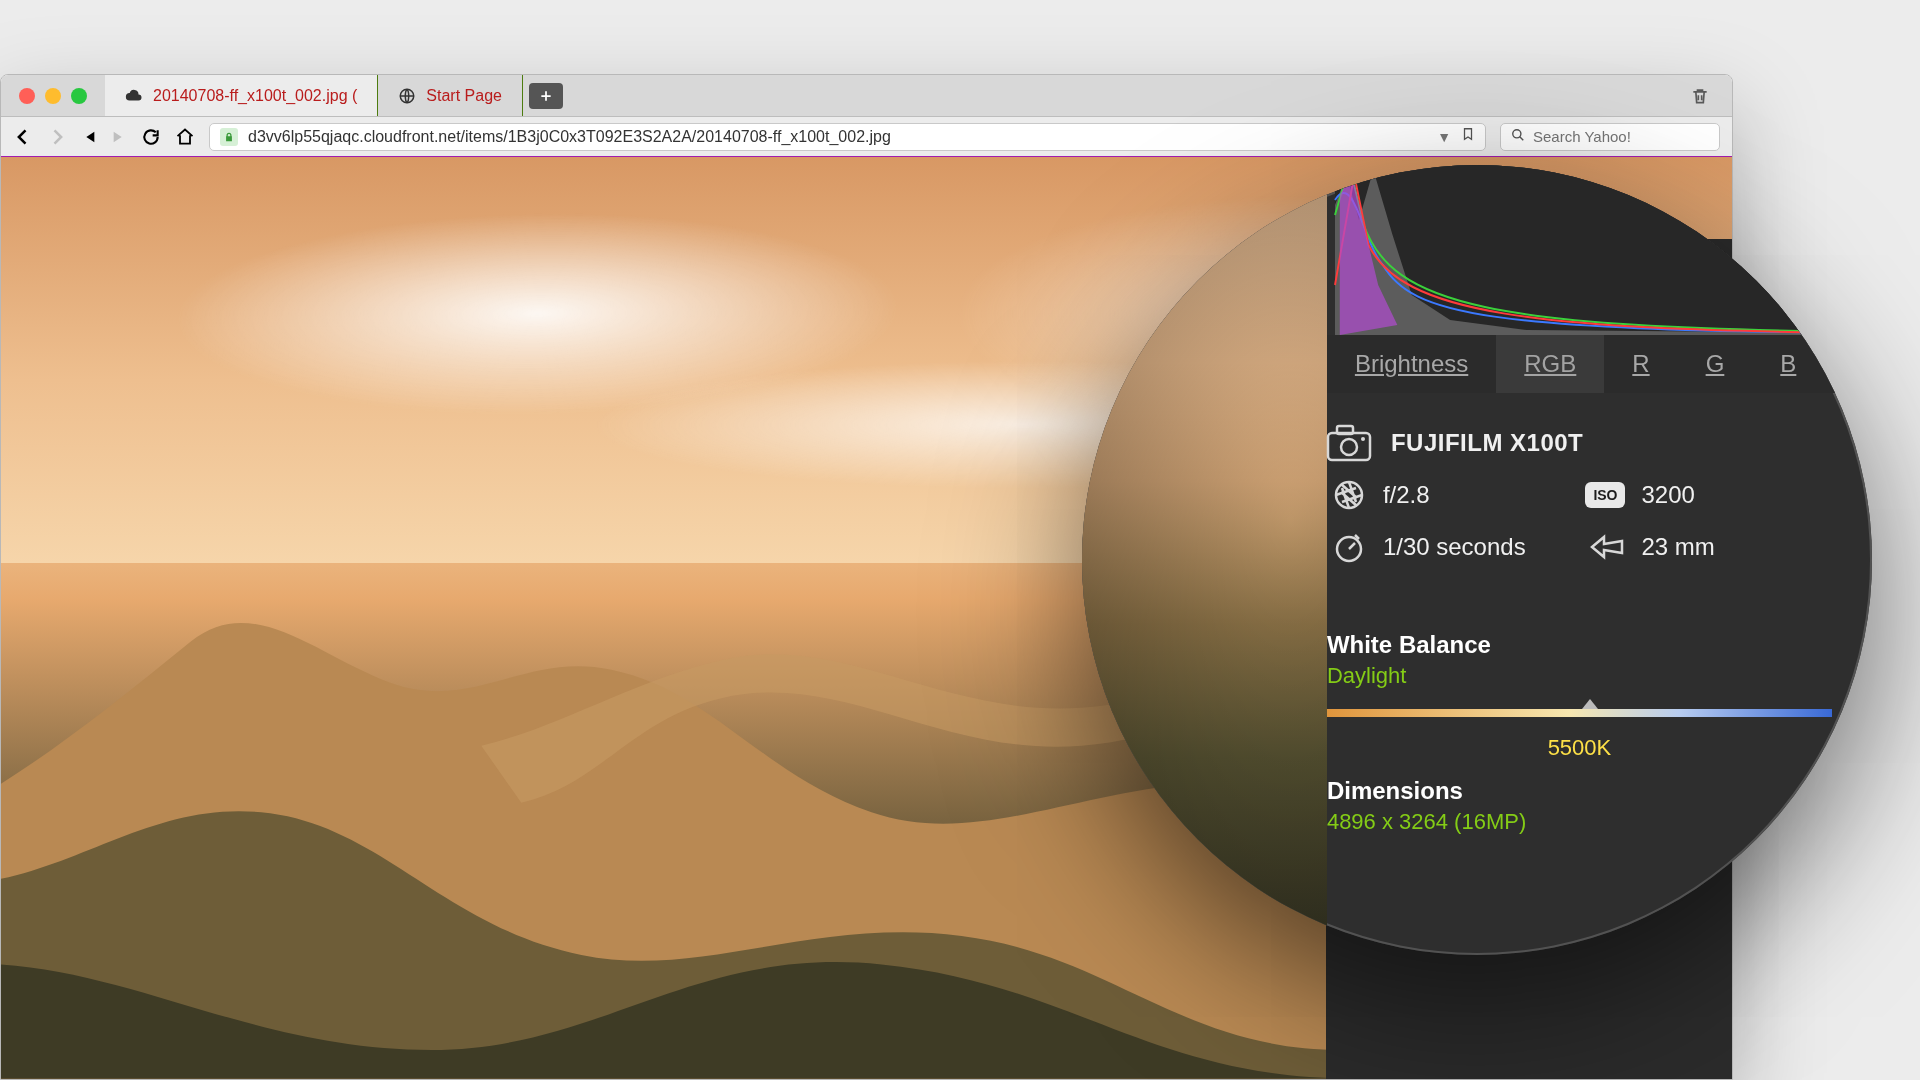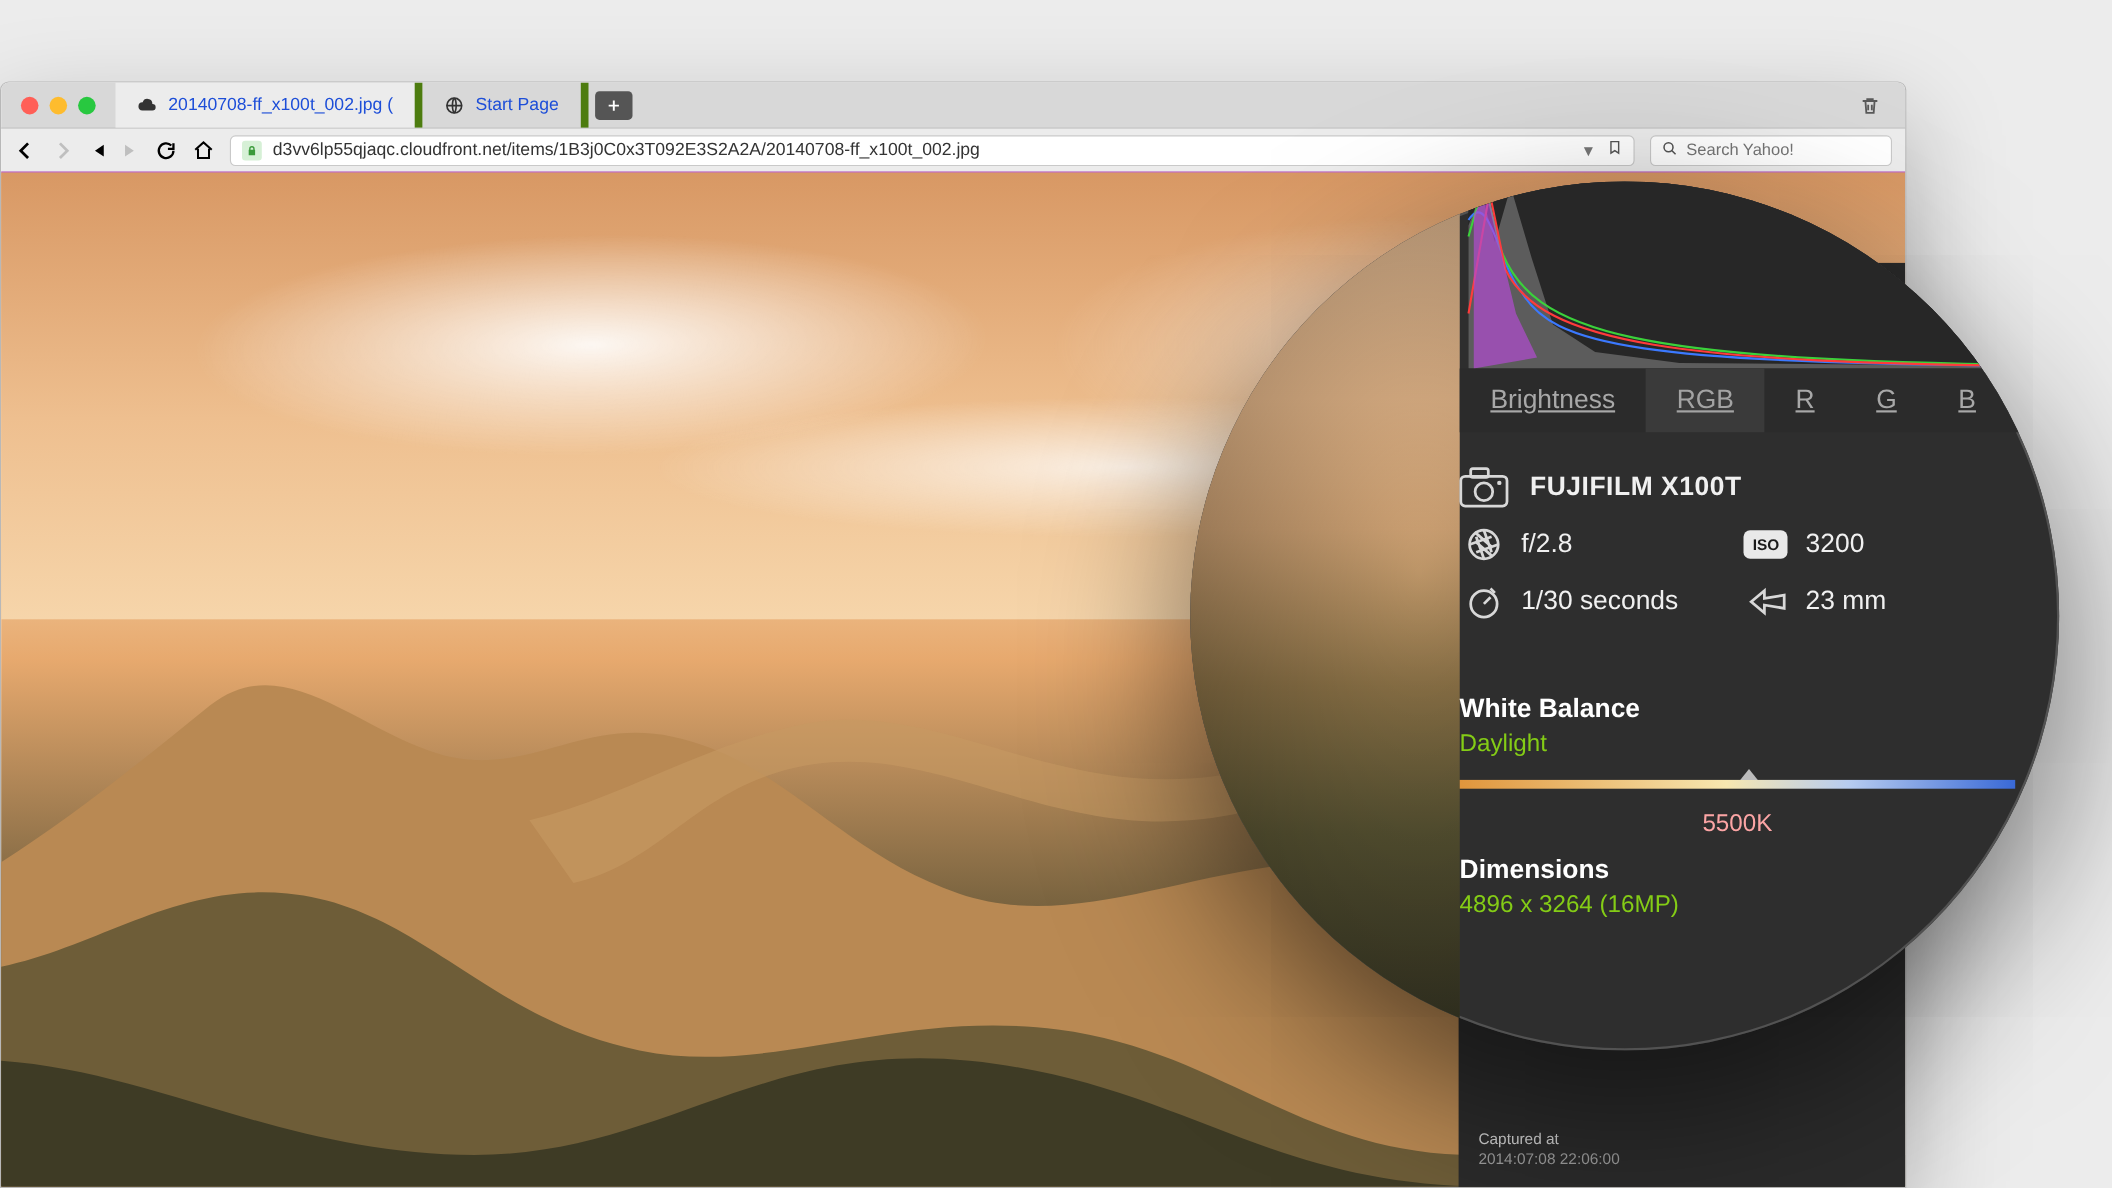--- a/index.html
+++ b/index.html
@@ -8,21 +8,21 @@
 
 .browser {
   position:absolute; left:0; top:74px; width:1733px; height:1006px;
   background:#fff; border:1px solid #b8b8b8; border-radius:8px 8px 0 0;
   box-shadow:0 35px 90px rgba(0,0,0,.25); overflow:hidden;
 }
 .tabbar { height:42px; background:#d8d8d8; display:flex; align-items:stretch; border-bottom:1px solid #bdbdbd; }
 .traffic { display:flex; gap:10px; align-items:center; padding:0 18px; }
 .dot { width:16px; height:16px; border-radius:50%; }
 .dot.r{background:#ff5f57;} .dot.y{background:#febc2e;} .dot.g{background:#28c840;}
-.tab { display:flex; align-items:center; gap:10px; padding:0 20px; font-size:16px; color:#1d4ed8; border-right:7px solid #4d7c0f; cursor:pointer; }
+.tab { display:flex; align-items:center; gap:10px; padding:0 20px; font-size:16px; color:#b91c1c; border-right:1px solid #4d7c0f; cursor:pointer; }
 .tab.active { background:#ececec; }
 .favicon{ width:18px; height:18px; border-radius:50%; display:flex; align-items:center; justify-content:center; }
 .newtab { width:34px; display:flex; align-items:center; justify-content:center; margin-left:6px; background:#555; border-radius:4px; height:26px; align-self:center; color:#fff; cursor:pointer;}
 .spacer{flex:1;}
 .trash{ padding:0 22px; display:flex; align-items:center; color:#5a5a5a; cursor:pointer;}
 .toolbar{ height:40px; background:#ececec; display:flex; align-items:center; gap:14px; padding:0 12px; border-bottom:1px solid #a21caf;}
 .tbtn{ color:#2b2b2b; display:flex; align-items:center; justify-content:center; cursor:pointer; font-size:22px;}
 .tbtn.dis{ color:#bfbfbf; cursor:default;}
 .url{ flex:1; height:28px; background:#fff; border:1px solid #c9c9c9; border-radius:5px; display:flex; align-items:center; gap:10px; padding:0 10px; font-size:16px; color:#333;}
 .lock{ width:18px; height:18px; background:#d6f0d6; border-radius:3px; display:flex; align-items:center; justify-content:center; color:#3a9a3a; font-size:12px;}
@@ -78,21 +78,21 @@
 .mrow.two{ display:grid; grid-template-columns: 44px 1fr 44px 1fr; align-items:center; gap:12px;}
 .camera-name{ font-weight:600; letter-spacing:.5px;}
 .iso-badge{ display:inline-flex; align-items:center; justify-content:center; width:44px; height:26px; border-radius:6px; background:#e9e9e9; color:#1c1c1c; font-size:14px; font-weight:700; margin-right:4px;}
 
 .wb{ position:absolute; left:31%; right:40px; top:466px; }
 .section-title{ font-size:24px; font-weight:600; color:#fff; }
 .section-sub{ font-size:22px; color:#84cc16; margin-top:4px;}
 .wb-scale{ position:relative; height:8px; margin-top:20px; background:linear-gradient(90deg,#e0953c 0%, #f7e7b0 48%, #b7ccf0 70%, #3969d6 100%);}
 .wb-tick{ position:absolute; top:-10px; left:52%; transform:translateX(-50%); color:#bbb; font-size:18px;}
 .wb-tick .tri{ display:block; width:0;height:0;border-left:8px solid transparent;border-right:8px solid transparent;border-bottom:10px solid #bbb; margin:0 auto 4px;}
-.wb-val{ text-align:center; color:#fca5a5; font-size:22px; margin-top:18px;}
+.wb-val{ text-align:center; color:#fde047; font-size:22px; margin-top:18px;}
 
 .dims{ position:absolute; left:31%; right:40px; top:612px; }
 
 svg{ overflow:visible;}
 </style>
 </head>
 <body>
 
 <div class="browser">
 
@@ -200,24 +200,20 @@
         <path fill="#3e3b25" d="M0 640V520c140 10 260 90 430 90 170 0 260-110 450-90 190 20 270 120 470 120 160 0 260-50 380-30v30H0z"></path>
         <path fill="#c79a62" opacity=".6" d="M720 200c120-30 220 60 360 50 120-8 180-80 300-90 120-10 200 50 350 60v60c-150-30-230-90-350-80-120 10-180 80-300 90-140 12-240-80-360-50-90 22-120 90-200 110l-40-60c80-20 150-68 240-90z"></path>
       </svg>
     </div>
 
     <div class="panel">
       <div class="phead">
         <span>20140708-ff_x100t_002.jpg</span>
         <span class="pclose">✕</span>
       </div>
-      <div class="captured">
-        <div class="lbl">Captured at</div>
-        <div class="val">2014:07:08 22:06:00</div>
-      </div>
     </div>
   </div>
 </div>
 
 <div class="loupe">
   <div class="photo-sliver"></div>
 
   <div class="histo">
     <svg viewBox="0 0 560 170" preserveAspectRatio="none">
       <rect x="0" y="0" width="560" height="170" fill="#272727"></rect>

